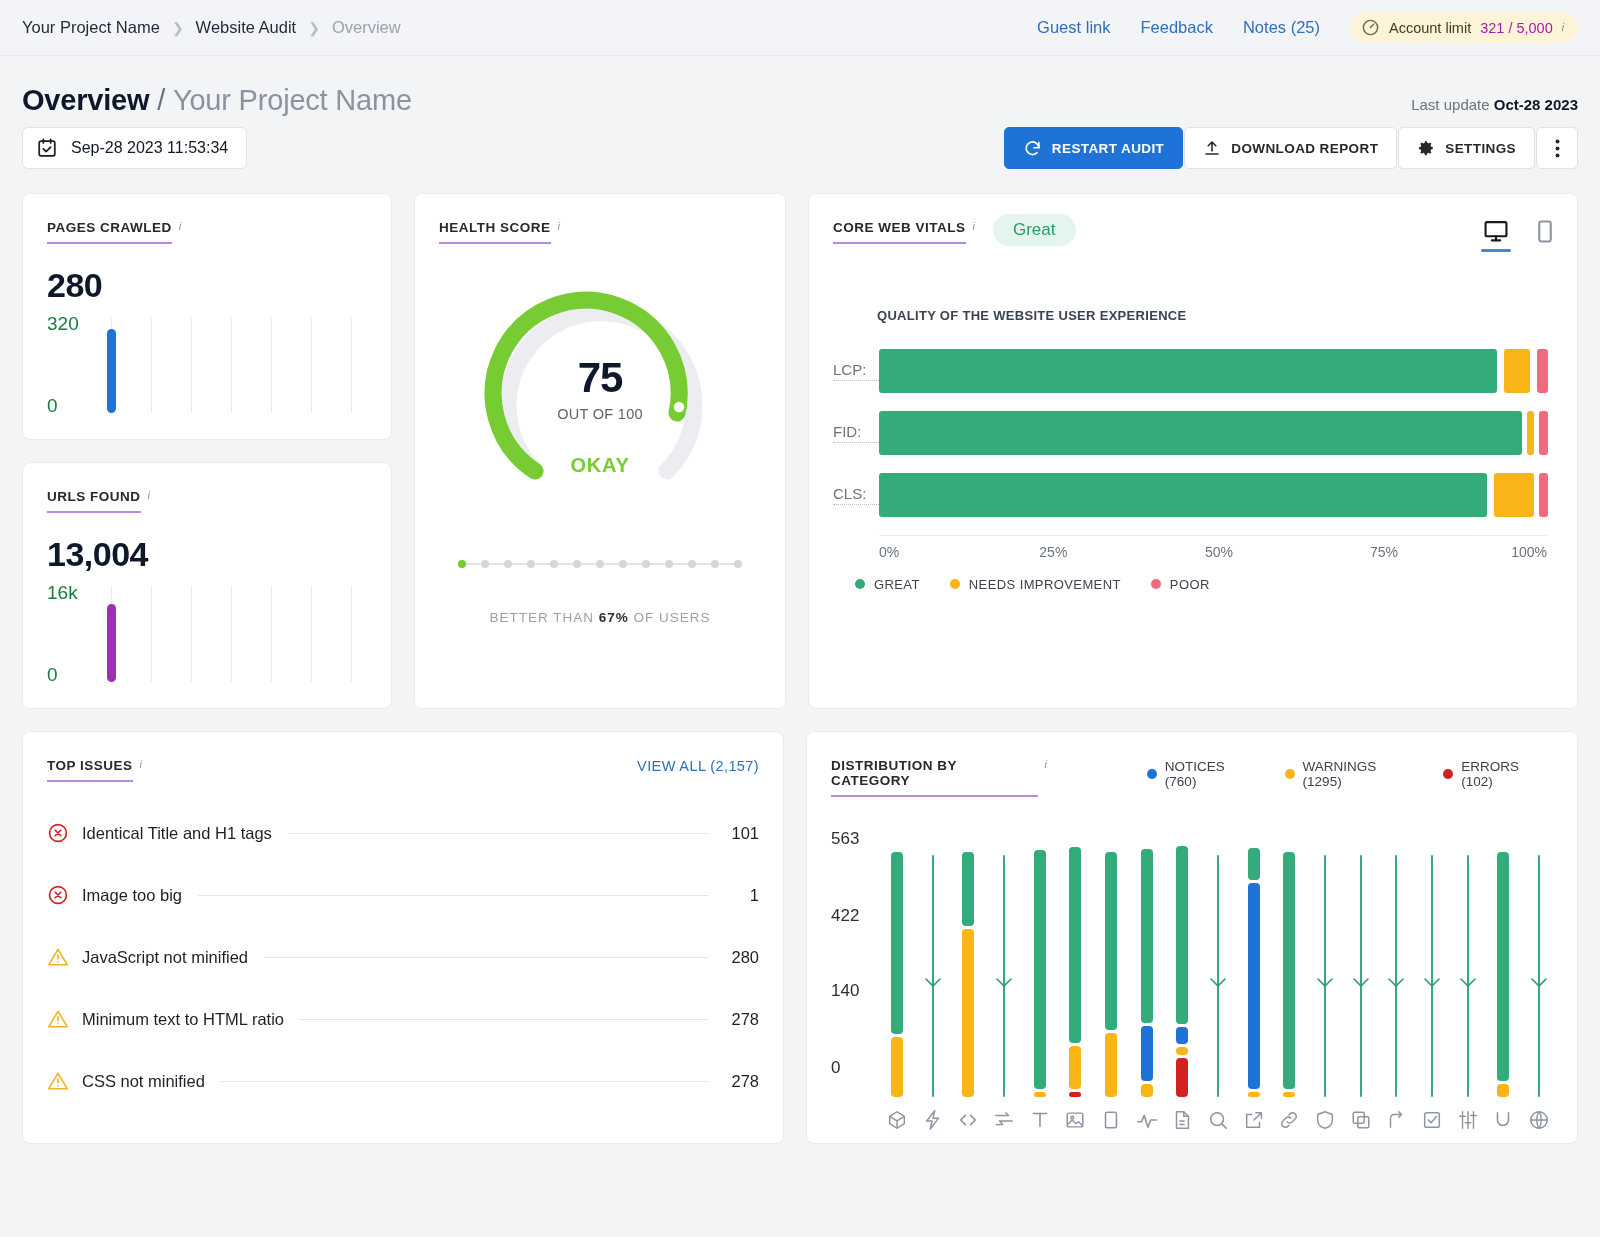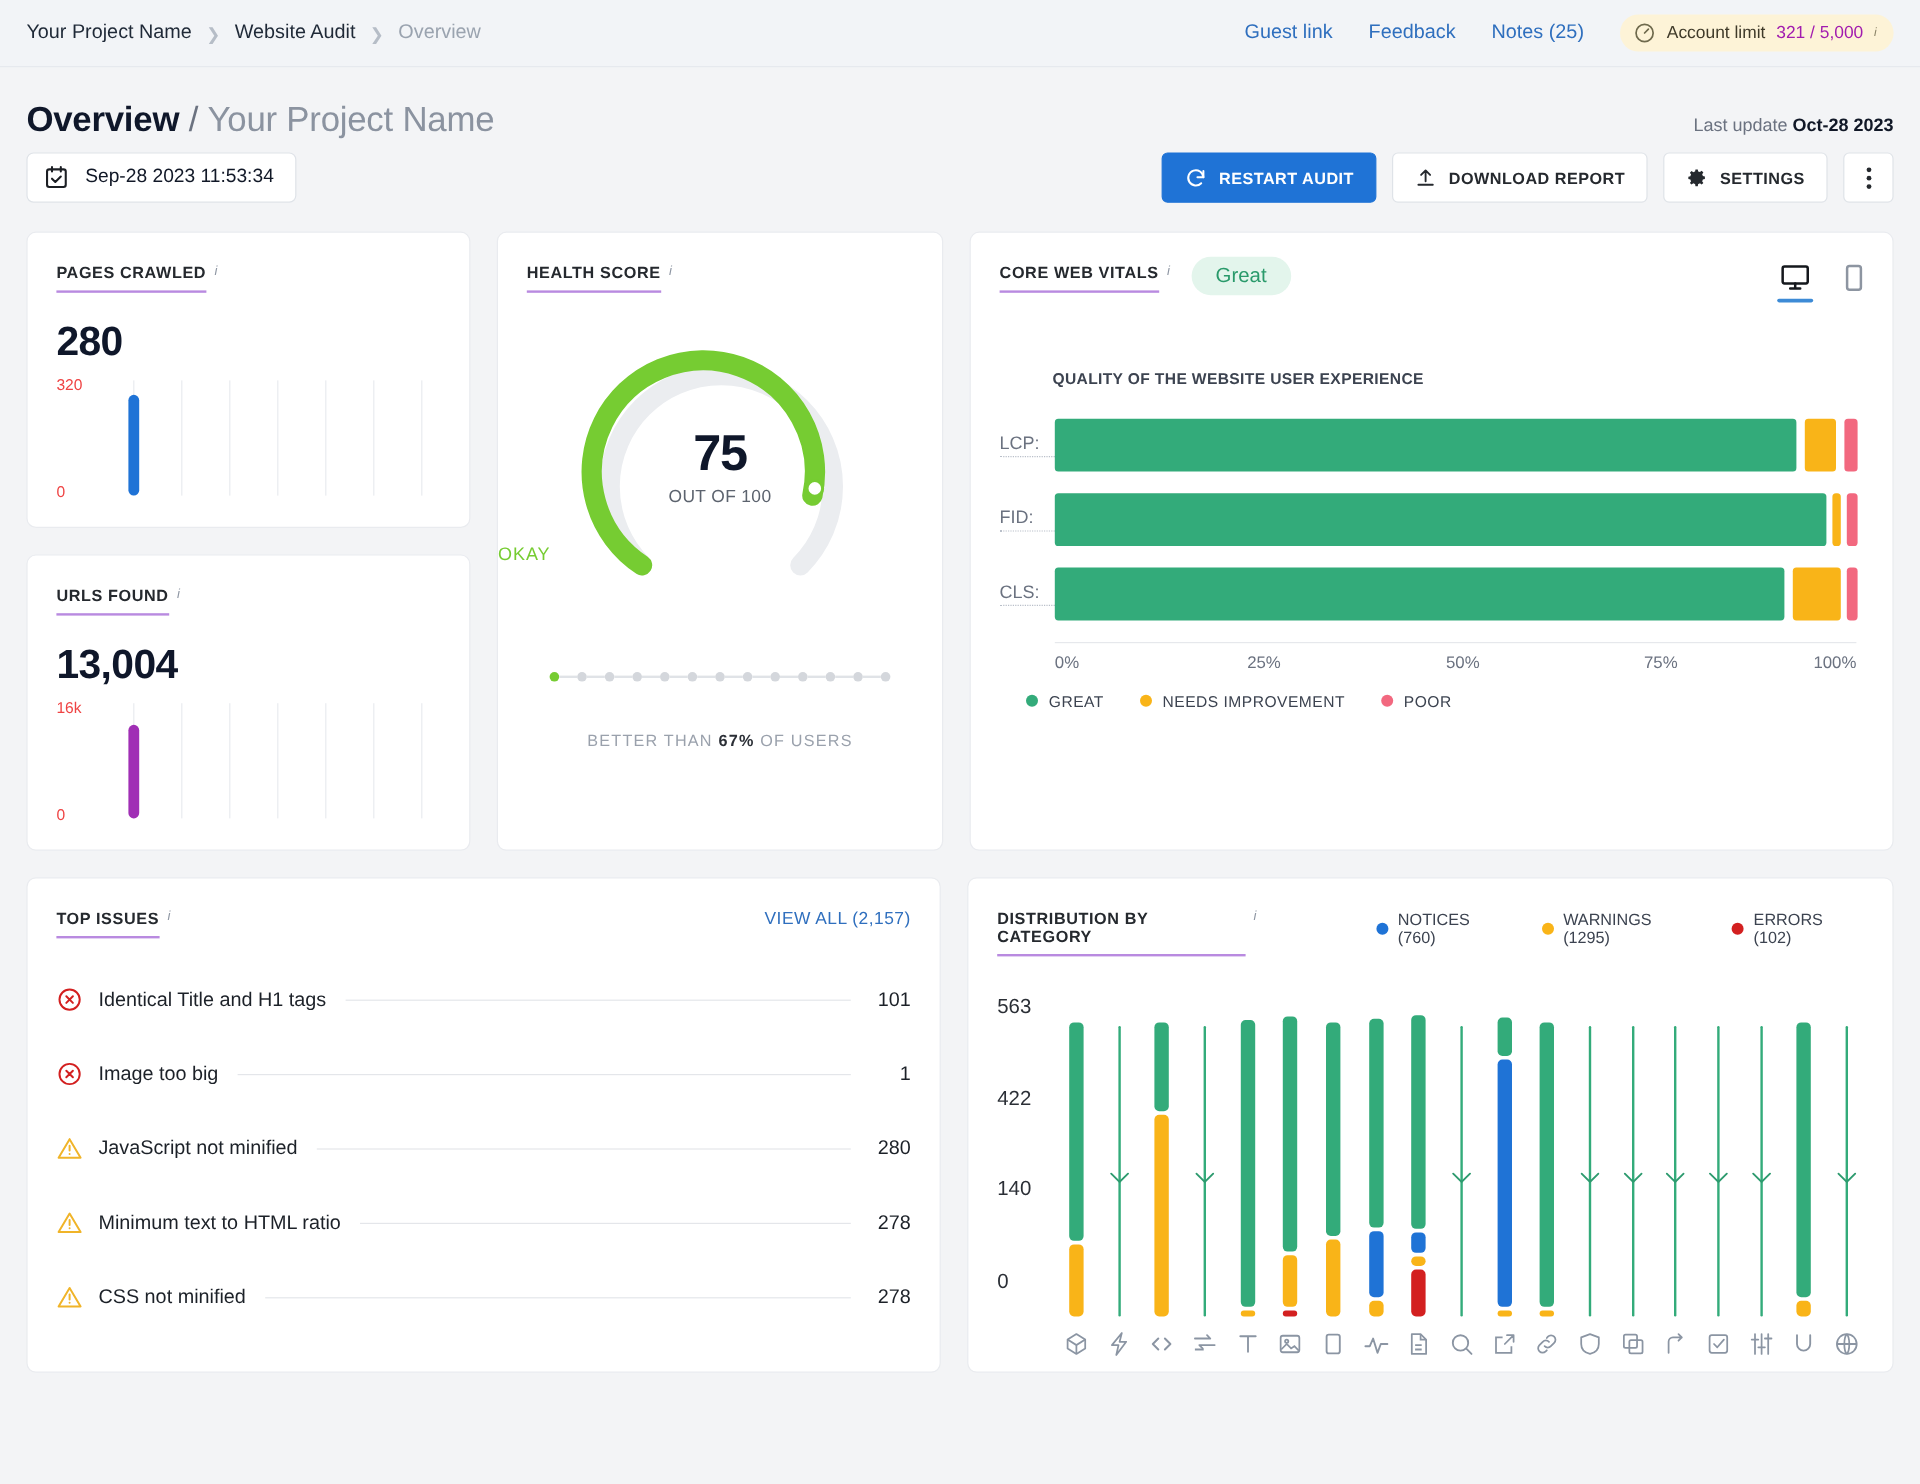--- a/index.html
+++ b/index.html
@@ -39,21 +39,21 @@
   .lastupd { margin-left: auto; font-size: 15px; color: #6b7280; }
   .lastupd b { color: #111827; font-weight: 700; }
 
   .currep { margin-top: 22px; font-size: 15.5px; color: #374151; }
   .ctrlrow { margin-top: 10px; display: flex; align-items: center; }
   .datebtn {
     display: flex; align-items: center; gap: 13px;
     background: #fff; border: 1px solid #dfe3e8; border-radius: 6px;
     height: 42px; padding: 0 18px 0 13px; font-size: 16px; color: #111827;
   }
-  .btns { margin-left: auto; display: flex; align-items: center; gap: 13px; }
+  .btns { margin-left: auto; display: flex; align-items: center; gap: 1px; }
   .btn {
     display: flex; align-items: center; gap: 10px;
     height: 42px; padding: 0 18px; border-radius: 5px;
     font-size: 13.5px; font-weight: 700; letter-spacing: .4px;
     border: 1px solid #dfe3e8; background: #fff; color: #25292e;
   }
   .btn.primary { background: #1f73d6; border-color: #1f73d6; color: #fff; }
   .btn.sq { width: 42px; padding: 0; justify-content: center; }
 
   .grid { display: flex; gap: 22px; margin-top: 24px; }
@@ -62,33 +62,33 @@
   .cardhead { display: flex; align-items: flex-start; padding: 26px 24px 0; }
   .ctitle {
     font-size: 13.5px; font-weight: 700; letter-spacing: .5px;
     color: #25292e; padding-bottom: 7px;
     border-bottom: 2.5px solid #b98ae0; display: inline-block;
   }
   .info { font-size: 11px; font-style: italic; color: #8e96a3; margin-left: 7px; }
   .bignum { font-size: 34px; font-weight: 700; letter-spacing: -.5px; padding: 22px 24px 0; }
 
   .minichart { position: relative; height: 96px; margin: 12px 24px 26px; }
-  .mc-axis { position: absolute; left: 0; font-size: 13px; color: #ef4444; }
+  .mc-axis { position: absolute; left: 0; font-size: 19px; color: #15803d; }
   .mc-plot { position: absolute; left: 46px; right: 0; top: 0; bottom: 0; }
   .gl { position: absolute; top: 0; bottom: 0; width: 1px; background: #e9ebef; }
   .mcbar { position: absolute; width: 9px; border-radius: 5px; }
 
   .col-mid { width: 372px; }
   .gaugewrap { position: relative; height: 250px; margin-top: 14px; }
   .gval { position: absolute; left: 0; right: 0; top: 96px; text-align: center;
           font-size: 42px; font-weight: 700; letter-spacing: -1px; }
   .gsub { position: absolute; left: 0; right: 0; top: 148px; text-align: center;
           font-size: 14.5px; color: #5c636e; letter-spacing: .3px; }
-  .glabel { position: absolute; left: 0; right: 0; top: 196px; text-align: left;
-            font-size: 15px; font-weight: 400; letter-spacing: .8px; }
+  .glabel { position: absolute; left: 0; right: 0; top: 196px; text-align: center;
+            font-size: 20px; font-weight: 700; letter-spacing: .8px; }
   .dots { display: flex; align-items: center; justify-content: center; margin-top: 52px; }
   .dot { width: 8px; height: 8px; border-radius: 50%; background: #d4d7dc; }
   .dline { width: 15px; height: 2px; background: #e0e3e7; }
   .better { text-align: center; margin-top: 42px; font-size: 13.5px;
             color: #9aa1ac; letter-spacing: 1px; }
   .better b { color: #2b2f36; }
 
   .col-right { flex: 1; }
   .badge { background: #e3f5ec; color: #2a9a6b; font-size: 17px;
            border-radius: 18px; padding: 6px 20px; margin-left: 18px;

